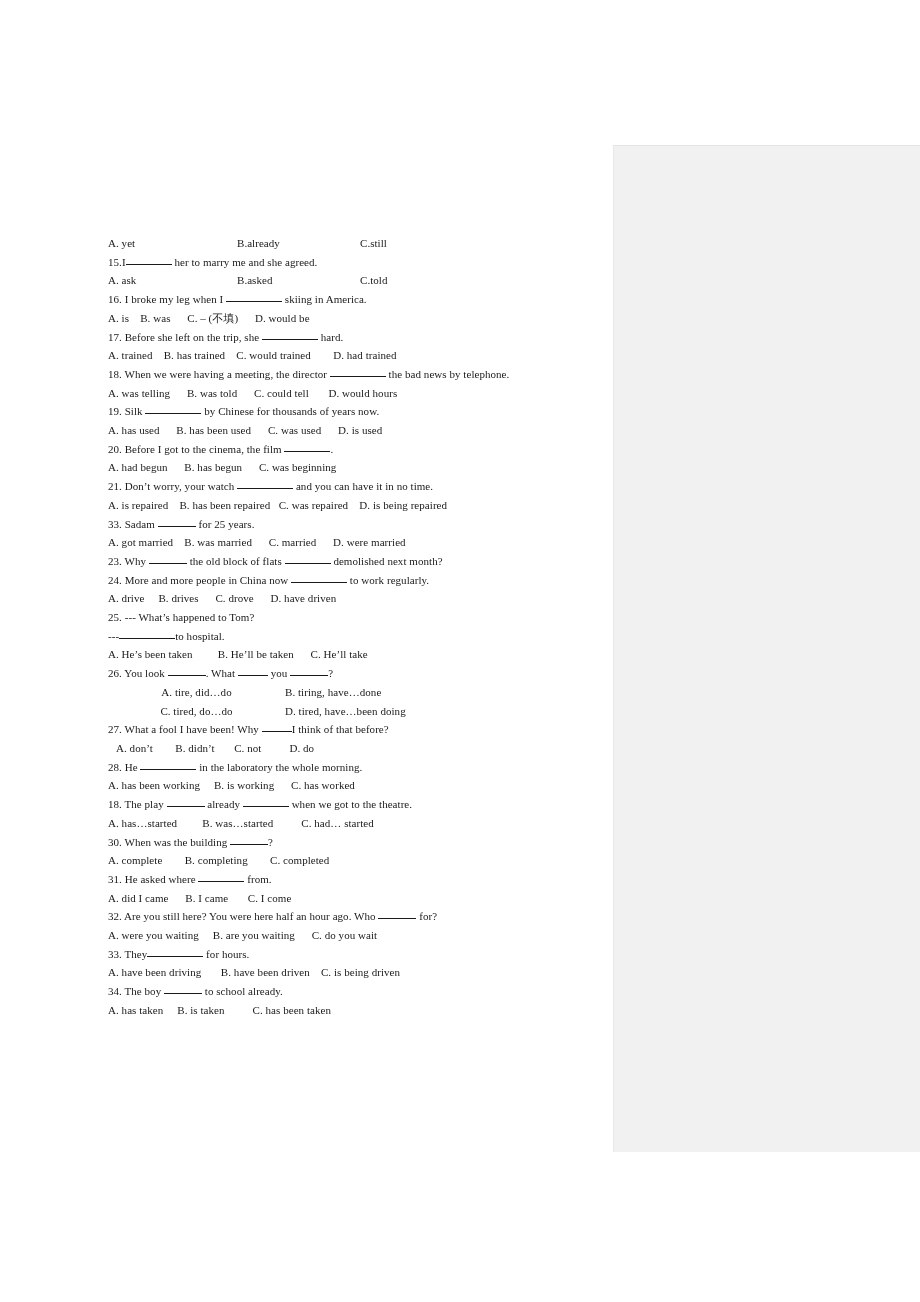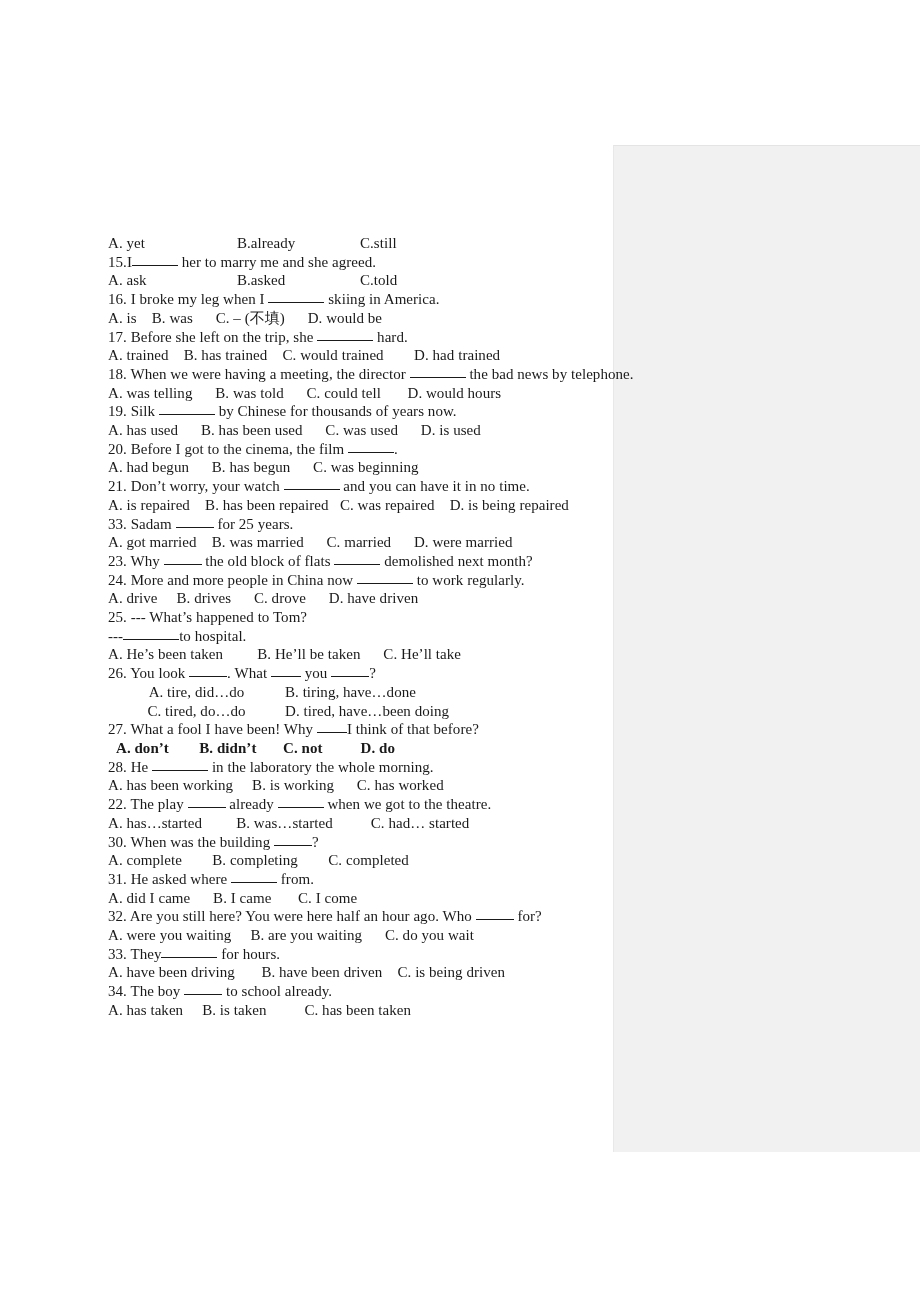--- a/index.html
+++ b/index.html
@@ -31,29 +31,28 @@
 
   
   #worksheet {
     position: absolute;
     left: 108px;
     top: 234px;
     width: 470px;
   }
 
   .line {
-    font-size: 15px;
+    font-size: 11px;
     line-height: 18.7px;
     white-space: pre;
     letter-spacing: 0.05px;
   }
 
   .line.indent {
     padding-left: 8px;
-    font-weight: bold;
   }
 
   
   .blank {
     display: inline-block;
     border-bottom: 1px solid #1a1a1a;
     vertical-align: baseline;
     height: 11px;
     margin-bottom: 1px;
   }
@@ -128,21 +127,21 @@
   <div class="line"><span class="half">C. tired, do…do</span><span>D. tired, have…been doing</span></div>
 
   <div class="line"><span>27. What a fool I have been! Why </span><span class="blank b-xs"></span><span>I think of that before?</span></div>
 
   <div class="line indent">A. don’t        B. didn’t       C. not          D. do</div>
 
   <div class="line"><span>28. He </span><span class="blank b-lg"></span><span> in the laboratory the whole morning.</span></div>
 
   <div class="line">A. has been working     B. is working      C. has worked</div>
 
-  <div class="line"><span>22. The play </span><span class="blank b-sm"></span><span> already </span><span class="blank b-md"></span><span> when we got to the theatre.</span></div>
+  <div class="line"><span>18. The play </span><span class="blank b-sm"></span><span> already </span><span class="blank b-md"></span><span> when we got to the theatre.</span></div>
 
   <div class="line">A. has…started         B. was…started          C. had… started</div>
 
   <div class="line"><span>30. When was the building </span><span class="blank b-sm"></span><span>?</span></div>
 
   <div class="line">A. complete        B. completing        C. completed</div>
 
   <div class="line"><span>31. He asked where </span><span class="blank b-md"></span><span> from.</span></div>
 
   <div class="line">A. did I came      B. I came       C. I come</div>

